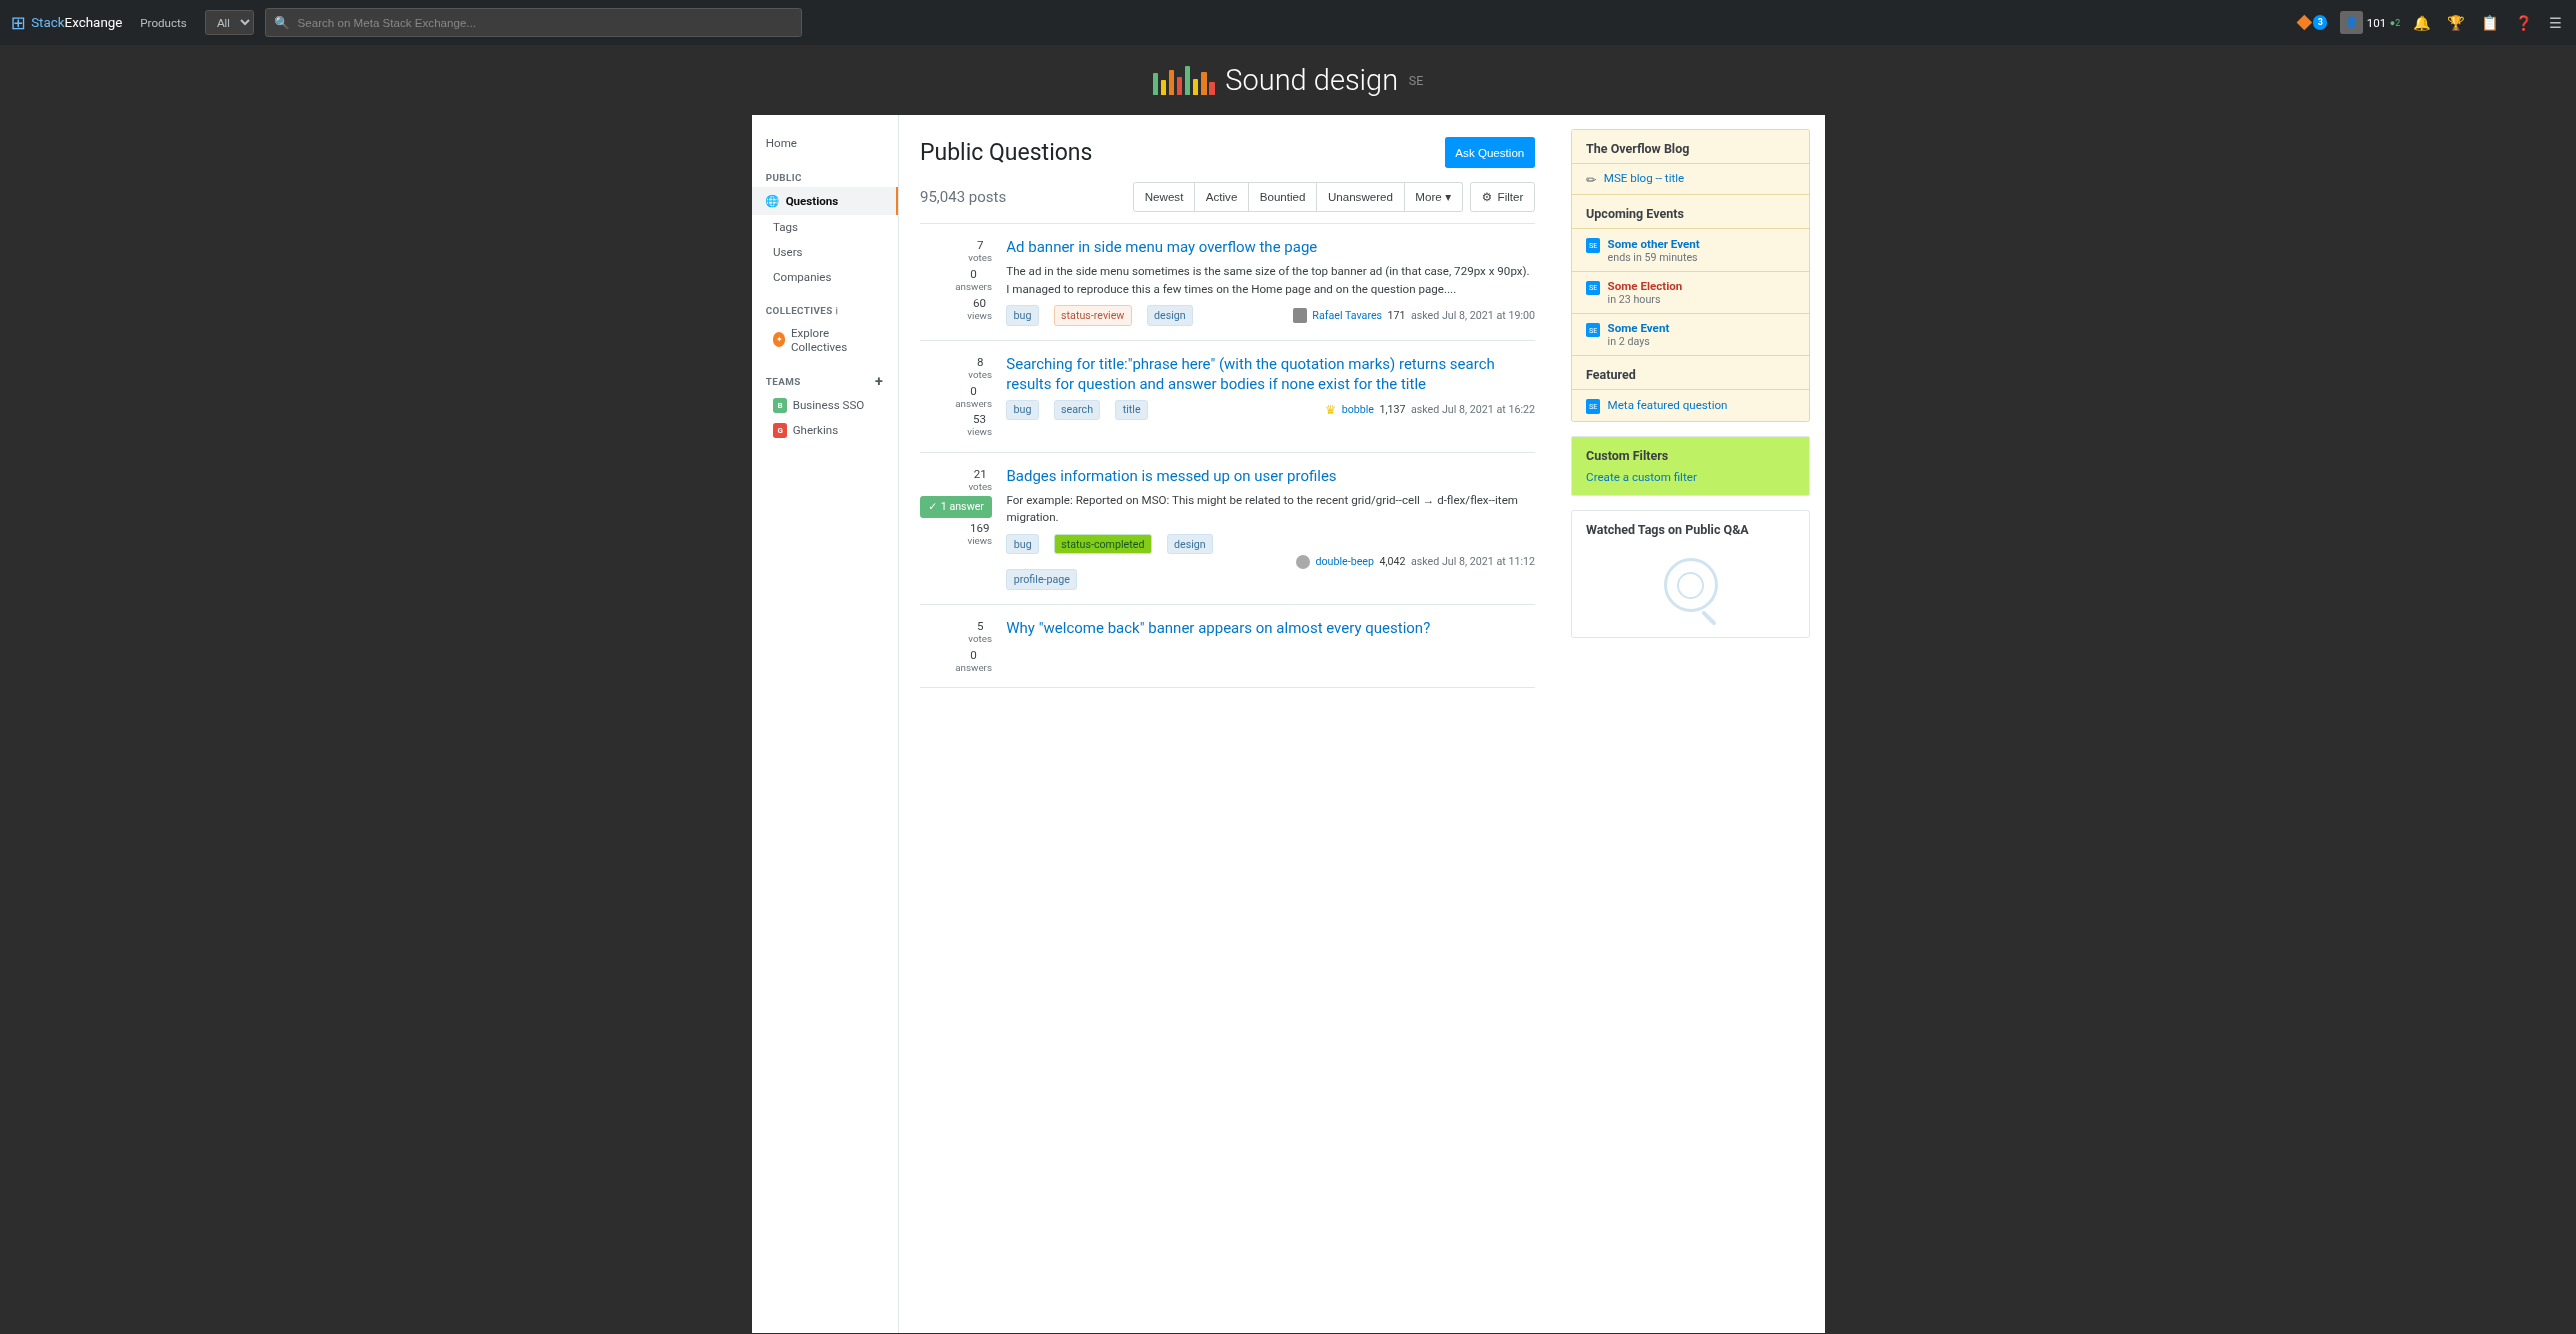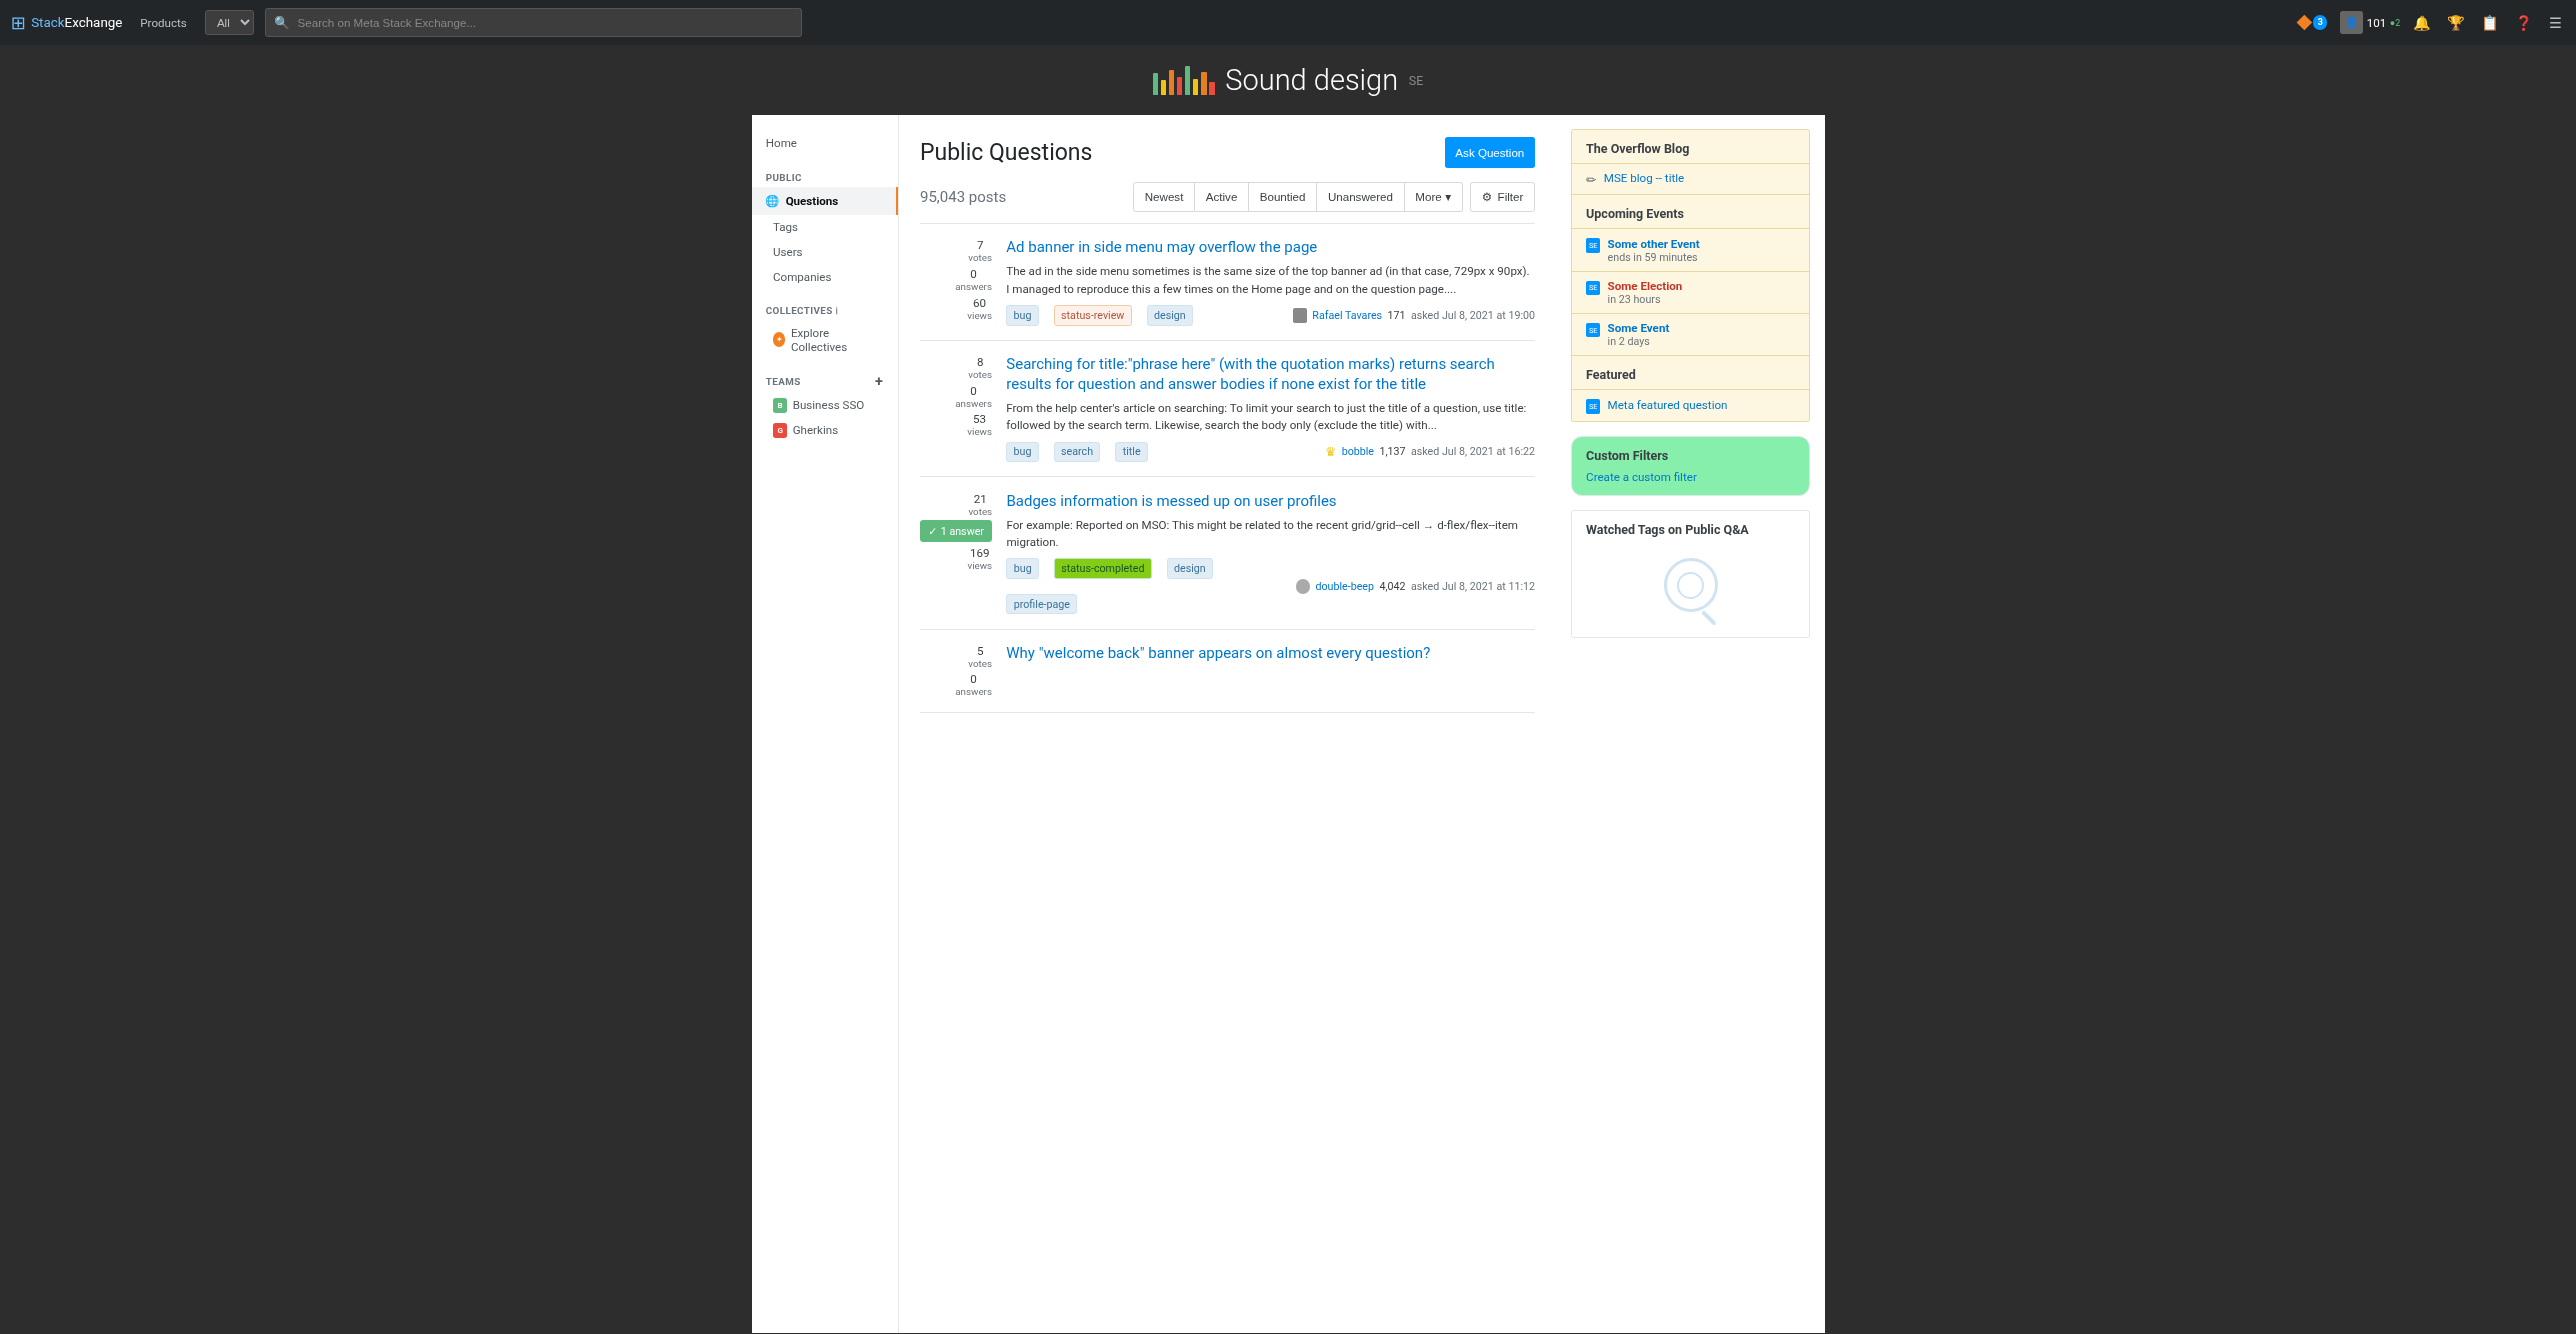--- a/index.html
+++ b/index.html
@@ -98,21 +98,21 @@
     .sidebar-box { background: #fdf7e2; border: 0.9px solid #e6d9a2; border-radius: 2.7px; margin-bottom: 14.3px; overflow: hidden; }
     .sidebar-box-title { font-size: 12.5px; font-weight: bold; color: #3b4045; padding: 10.7px 14.3px 7.2px; background: #fdf7e2; }
     .sidebar-box-item { padding: 7.2px 14.3px; display: flex; align-items: flex-start; gap: 7.2px; border-top: 0.9px solid #e6d9a2; }
     .sidebar-box-item:first-child { border-top: none; }
     .pencil-icon { color: #525960; font-size: 12.5px; margin-top: 0.9px; }
     .event-name { color: #0077cc; cursor: pointer; font-size: 11.6px; font-weight: bold; }
     .event-name.orange { color: #c0392b; }
     .event-time { font-size: 10.7px; color: #6a737c; }
     .event-icon { width: 14.3px; height: 14.3px; border-radius: 1.8px; background: #0095ff; display: inline-flex; align-items: center; justify-content: center; color: #fff; font-size: 7.2px; flex-shrink: 0; margin-top: 1.8px; }
     .blog-title { color: #0077cc; cursor: pointer; font-size: 11.6px; }
-    .custom-filters-box { background: #86efac; border: 0.9px solid #e3e6e8; border-radius: 11px; padding: 10.7px 14.3px; margin-bottom: 14.3px; }
+    .custom-filters-box { background: #bef264; border: 0.9px solid #e3e6e8; border-radius: 2px; padding: 10.7px 14.3px; margin-bottom: 14.3px; }
     .cf-title { font-size: 12.5px; font-weight: bold; color: #3b4045; margin-bottom: 7.2px; }
     .cf-link { color: #0077cc; cursor: pointer; font-size: 11.6px; }
     .watched-tags-box { background: #fff; border: 0.9px solid #e3e6e8; border-radius: 2.7px; padding: 10.7px 14.3px; }
     .wt-title { font-size: 12.5px; font-weight: bold; color: #3b4045; margin-bottom: 7.2px; }
     .search-illustration { display: flex; align-items: center; justify-content: center; padding: 14.3px; }
     .search-circle { width: 54px; height: 54px; border-radius: 50%; border: 3.6px solid #d0e3f1; display: flex; align-items: center; justify-content: center; position: relative; }
     .search-circle::after { content: ''; position: absolute; bottom: -10.7px; right: -3.6px; width: 18px; height: 3.6px; background: #d0e3f1; transform: rotate(45deg); border-radius: 1.8px; }
     .search-inner { width: 27px; height: 27px; border-radius: 50%; border: 2.7px solid #d0e3f1; }
   </style>
 </head>
@@ -277,21 +277,20 @@
             <div class="stat-number">0</div>
             <div class="stat-label">answers</div>
           </div>
           <div class="stat-item">
             <div class="stat-number">53</div>
             <div class="stat-label">views</div>
           </div>
         </div>
         <div class="question-body">
           <div class="question-title">Searching for title:"phrase here" (with the quotation marks) returns search results for question and answer bodies if none exist for the title</div>
-          <div class="question-excerpt">From the help center's article on searching: To limit your search to just the title of a question, use title: followed by the search term. Likewise, search the body only (exclude the title) with...</div>
           <div class="tags-and-meta">
             <div class="tags">
               <span class="tag">bug</span>
               <span class="tag">search</span>
               <span class="tag">title</span>
             </div>
             <div class="user-meta">
               <span class="king-icon">♛</span>
               <span class="user-name">bobble</span>
               <span class="user-rep-sm">1,137</span>

